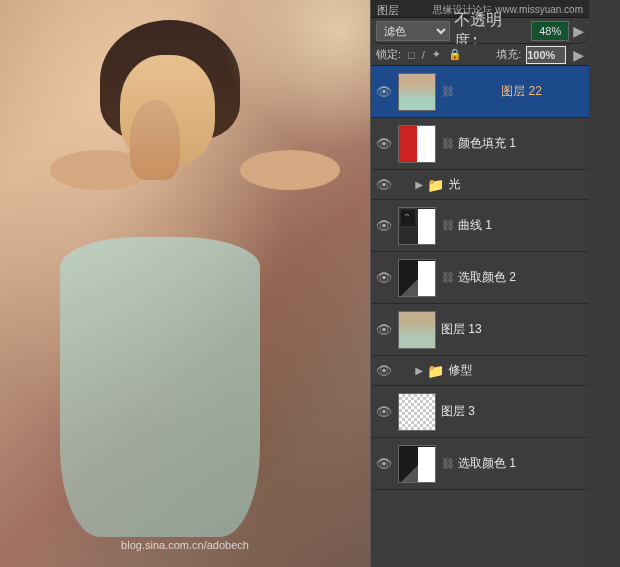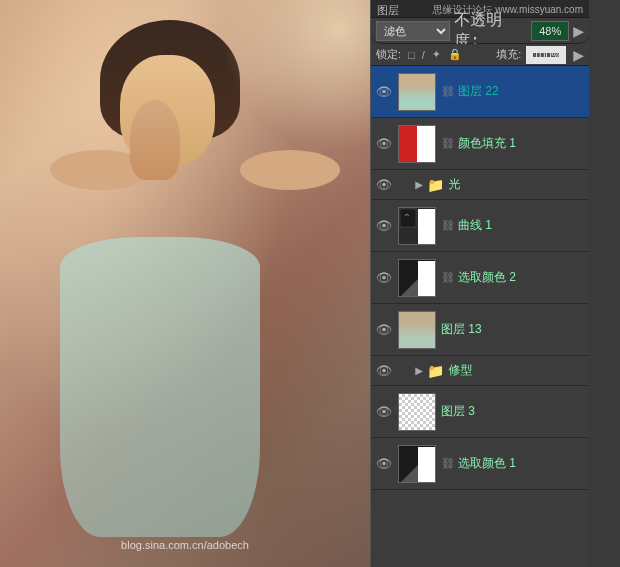--- a/index.html
+++ b/index.html
@@ -104,26 +104,26 @@
       cursor: pointer;
       padding: 0 2px;
     }
     .fill-label {
       color: #ccc;
       font-size: 11px;
       margin-left: auto;
     }
     .fill-input {
       background: #555;
-      border: 7px solid #e5e5e5;
+      border: 1px solid #e5e5e5;
       color: #ddd;
       font-size: 11px;
       width: 40px;
       height: 18px;
-      text-align: center;
+      font-weight: bold;
     }
     
     .layers-list {
       flex: 1;
       overflow-y: auto;
       overflow-x: hidden;
     }
     .layer-item {
       display: flex;
       align-items: center;
@@ -157,26 +157,27 @@
       flex-shrink: 0;
       border: 1px solid #666;
       overflow: hidden;
       position: relative;
     }
     .layer-thumb.small {
       width: 38px;
       height: 38px;
     }
     .layer-name {
-      color: #86efac;
+      color: #e5e5e5;
       font-size: 12px;
       flex: 1;
     }
     .layer-name.active {
-      color: #14b8a6;
+      color: #fdba74;
+      text-align: center;
     }
     .chain-icon {
       color: #888;
       font-size: 11px;
       margin-right: 3px;
     }
     
     .thumb-red-white {
       background: white;
       width: 100%;

